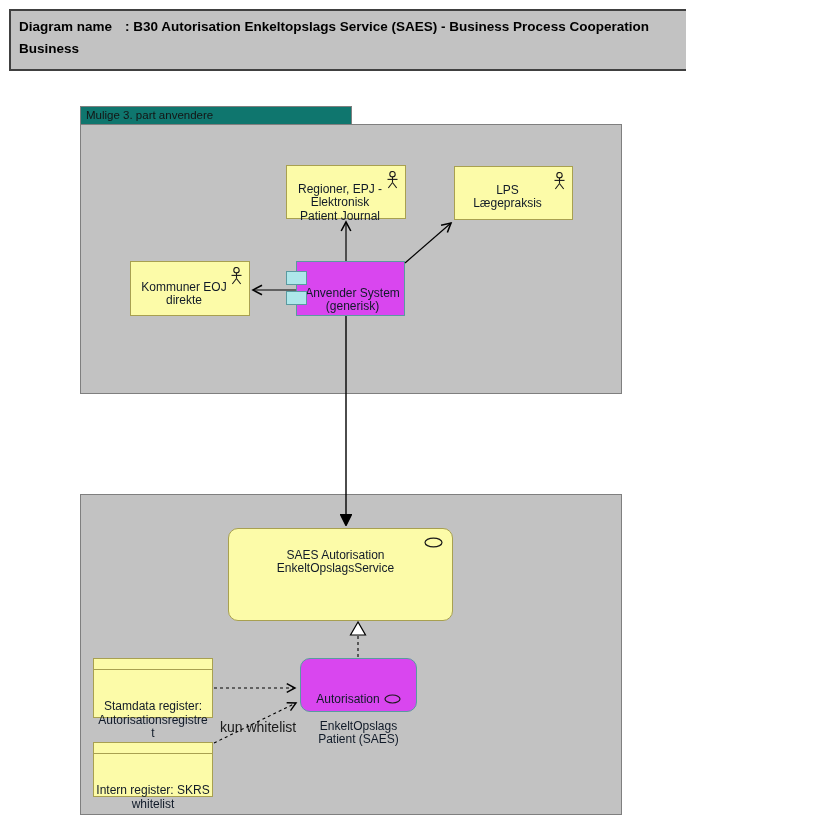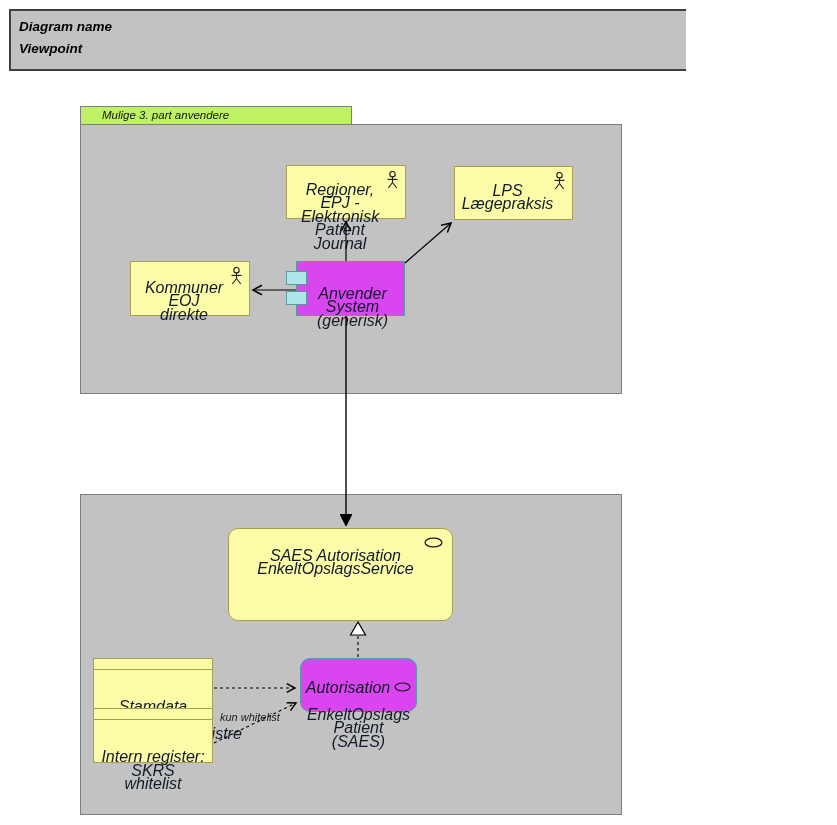--- a/index.html
+++ b/index.html
@@ -1,65 +1,66 @@
 <!DOCTYPE html>
 <html><head>
 <meta charset="utf-8">
 <style>
   html,body{margin:0;padding:0;background:#ffffff;}
   #stage{
     position:relative;width:686px;height:825px;background:#ffffff;overflow:hidden;
-    font-family:"Liberation Sans", sans-serif;color:#101a28;font-style:italic;
+    font-family:"Liberation Sans", sans-serif;color:#101a28;
   }
   
   .title-wrap{position:absolute;left:0;top:0;width:837px;height:80px;}
   .title-text{position:absolute;left:19px;top:16px;font-size:13.5px;font-weight:bold;line-height:22px;color:#000;}
   .title-line{display:flex;}
   .title-label{display:inline-block;width:106px;}
   
   .group-tab{
-    position:absolute;background:#bef264;border:1px solid #7f7f7f;box-sizing:border-box;
-    font-size:11.5px;color:#141414;padding:2px 0 0 21px;
+    position:absolute;background:#0f766e;border:1px solid #7f7f7f;box-sizing:border-box;
+    font-size:11.5px;color:#141414;padding:2px 0 0 5px;
   }
   .group-body{
     position:absolute;background:#c2c2c2;border:1px solid #7f7f7f;box-sizing:border-box;
   }
   
   .node{
-    position:absolute;box-sizing:border-box;font-size:16px;line-height:13.5px;
+    position:absolute;box-sizing:border-box;font-size:12px;line-height:13.5px;
     text-align:center;white-space:pre-line;
   }
   .yellow{background:#fcfba8;border:1px solid #a8a050;}
   .cyan{background:#d946ef;border:1px solid #5a9aa0;}
   .rounded{border-radius:10px;}
   .node-text{white-space:pre-line;}
   .top-band{position:absolute;left:0;top:0;right:0;height:10px;border-bottom:1px solid #a8a050;}
   .actor-icon{position:absolute;top:5px;right:6px;}
   .svc-ellipse{position:absolute;top:8px;right:9px;}
   .comp-sq{position:absolute;left:-11px;width:21px;height:14px;background:#aee7ea;border:1px solid #5a9aa0;box-sizing:border-box;}
   .line-flex{display:flex;align-items:center;justify-content:center;gap:4px;}
   
   #overlay{position:absolute;left:0;top:0;pointer-events:none;}
-  .float-label{position:absolute;font-size:11px;color:#1a1a1a;}
+  .float-label{position:absolute;font-size:14px;color:#1a1a1a;margin-top:8px;}
 </style>
 </head>
 <body>
 
 <div id="stage">
 
   <div class="title-wrap">
     <svg width="837" height="80">
       <path d="M10,10 H827 V53 L810,70 H10 Z" fill="#c2c2c2" stroke="#404040" stroke-width="2"></path>
     </svg>
     <div class="title-text">
       <div class="title-line">
         <span class="title-label">Diagram name</span>
+        <span>: B30 Autorisation Enkeltopslags Service (SAES) - Business Process Cooperation</span>
       </div>
       <div class="title-line">
-        <span class="title-label">Viewpoint</span>
+        <span class="title-label">Business</span>
       </div>
     </div>
   </div>
 
   <div class="group-tab" style="left:80px;top:106px;width:272px;height:19px;">
     <span>Mulige 3. part anvendere</span>
   </div>
   <div class="group-body" style="left:80px;top:124px;width:542px;height:270px;"></div>
 
   <div class="group-body" style="left:80px;top:494px;width:542px;height:321px;"></div>
@@ -109,39 +110,39 @@
   </div>
 
   <div class="node yellow rounded" style="left:228px;top:528px;width:225px;height:93px;padding:6px 20px 0 10px;">
     <span class="node-text">SAES Autorisation
 EnkeltOpslagsService</span>
     <svg class="svc-ellipse" width="19" height="11" viewBox="0 0 19 11">
       <ellipse cx="9.5" cy="5.5" rx="8.5" ry="4.4" fill="none" stroke="#1a1a1a" stroke-width="1.2"></ellipse>
     </svg>
   </div>
 
-  <div class="node cyan rounded" style="left:300px;top:658px;width:117px;height:54px;padding:8px 4px 0 4px;">
+  <div class="node cyan rounded" style="left:300px;top:658px;width:117px;height:54px;padding:20px 4px 0 4px;">
     <div class="line-flex">
       <span>Autorisation</span>
       <svg width="17" height="10" viewBox="0 0 17 10">
         <ellipse cx="8.5" cy="5" rx="7.5" ry="4" fill="none" stroke="#1a1a1a" stroke-width="1.2"></ellipse>
       </svg>
     </div>
     <span class="node-text">EnkeltOpslags
 Patient (SAES)</span>
   </div>
 
   <div class="node yellow" style="left:93px;top:658px;width:120px;height:60px;padding:14px 2px 13px 2px;">
     <div class="top-band"></div>
     <span class="node-text">Stamdata register:
 Autorisationsregistre
 t</span>
   </div>
 
-  <div class="node yellow" style="left:93px;top:708px;width:120px;height:55px;padding:14px 2px 0 2px;">
+  <div class="node yellow" style="left:93px;top:742px;width:120px;height:55px;padding:14px 2px 0 2px;">
     <div class="top-band"></div>
     <span class="node-text">Intern register: SKRS
 whitelist</span>
   </div>
 
   <div class="float-label" style="left:220px;top:711px;">kun whitelist</div>
 
   <svg id="overlay" width="837" height="825">
     <defs>
       <marker id="openArrow" viewBox="0 0 10 10" refX="8.5" refY="5" markerWidth="10" markerHeight="10" orient="auto-start-reverse">

